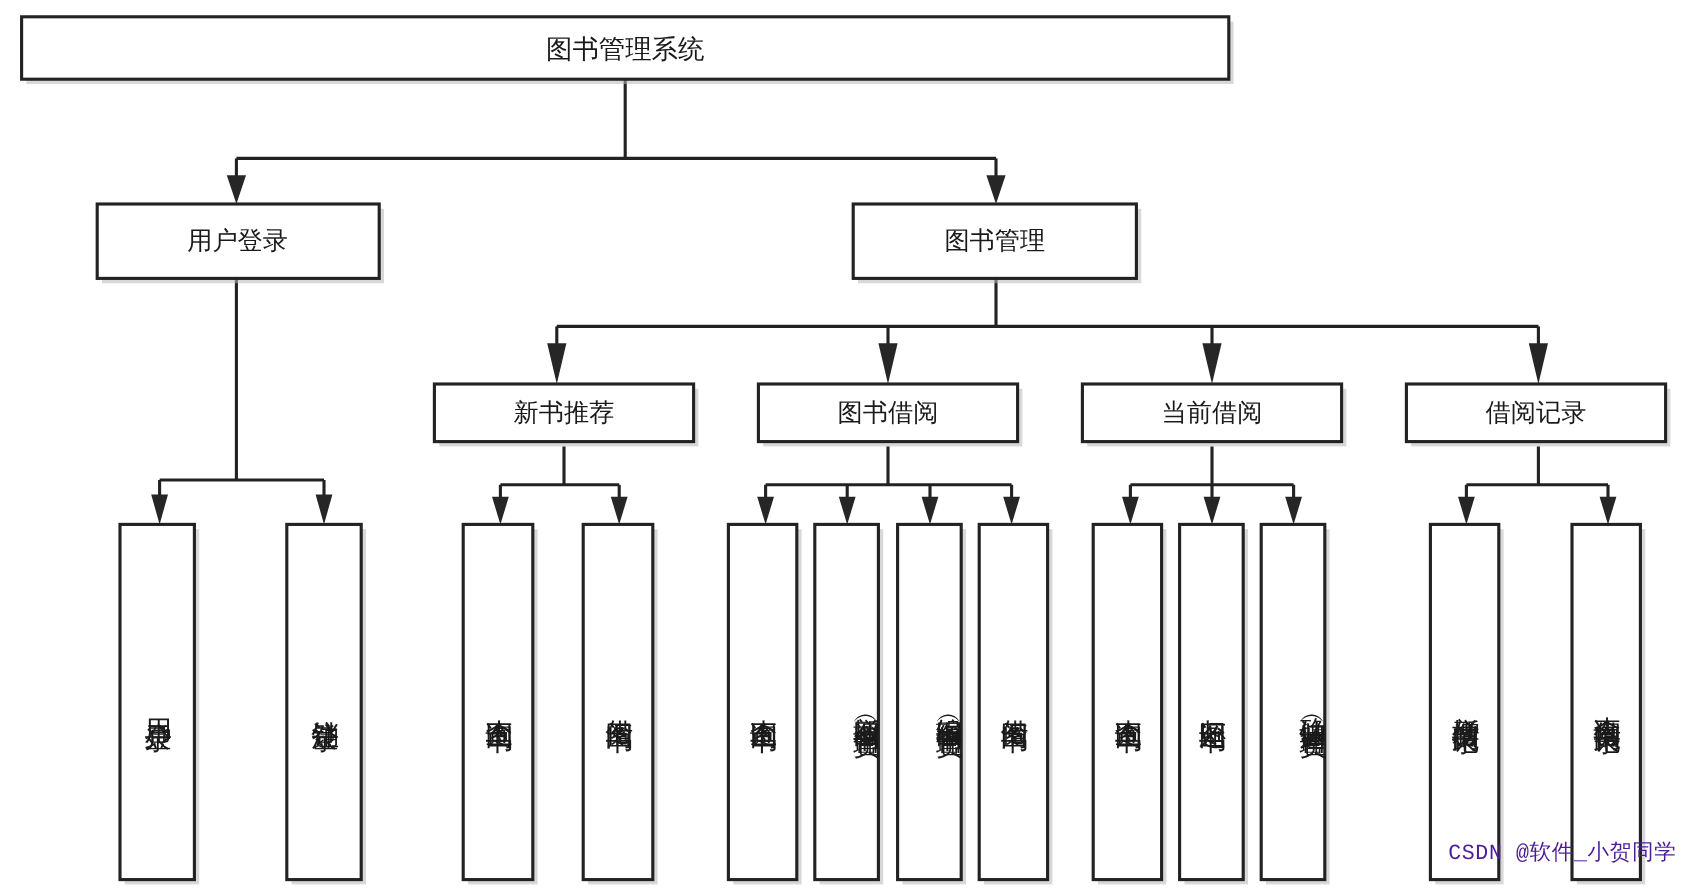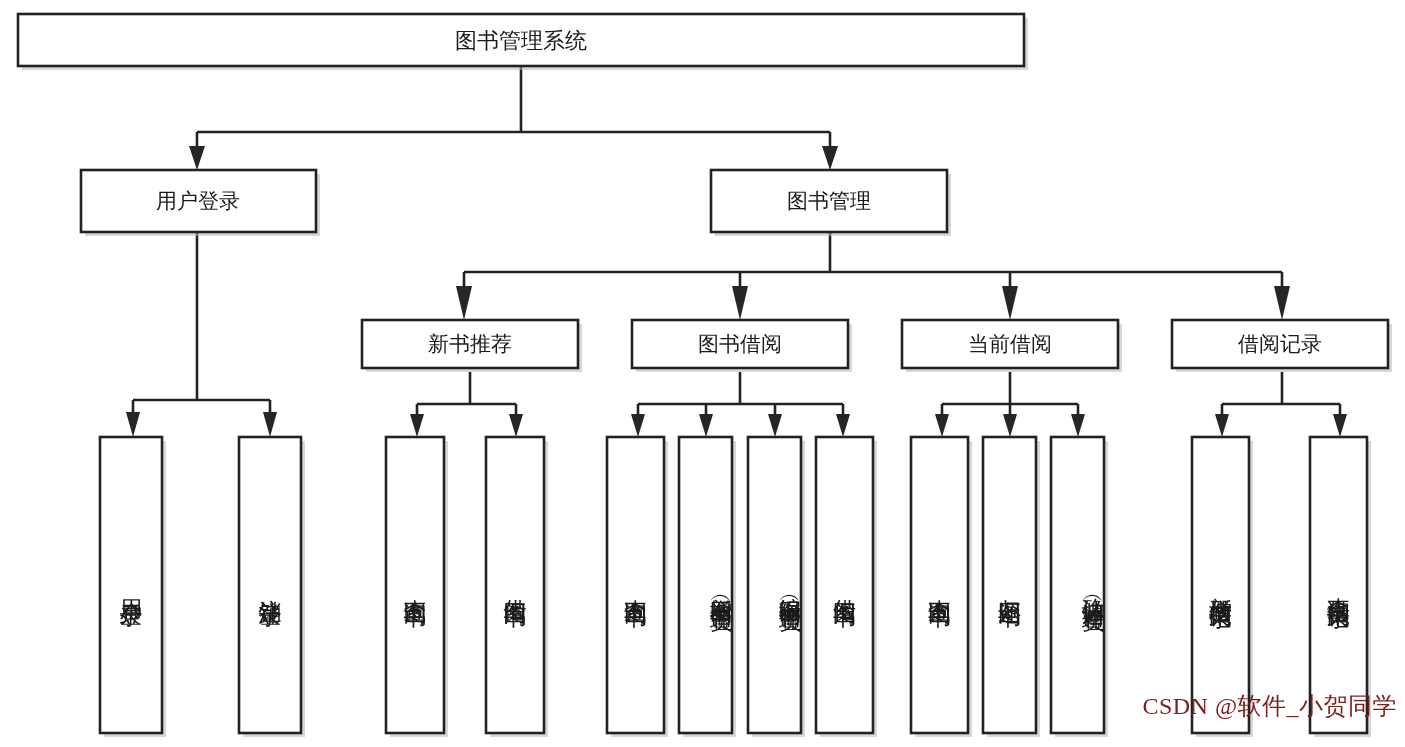--- a/index.html
+++ b/index.html
@@ -72,23 +72,23 @@
     display: flex;
     align-items: center;
     justify-content: center;
     white-space: nowrap;
     pointer-events: none;
   }
   .watermark {
     position: absolute;
     right: 8px;
     bottom: 4px;
-    font-family: Liberation Serif, serif;
-    font-size: 24px;
-    color: #7f1d1d;
+    font-family: Liberation Mono, monospace;
+    font-size: 18px;
+    color: #4c1d95;
     letter-spacing: 0.5px;
     white-space: nowrap;
   }
 </style>
 </head>
 <body>
 
 <div id="diagram-root">
 
   <svg class="diagram-svg" viewBox="0 0 1405 747" xmlns="http://www.w3.org/2000/svg">

